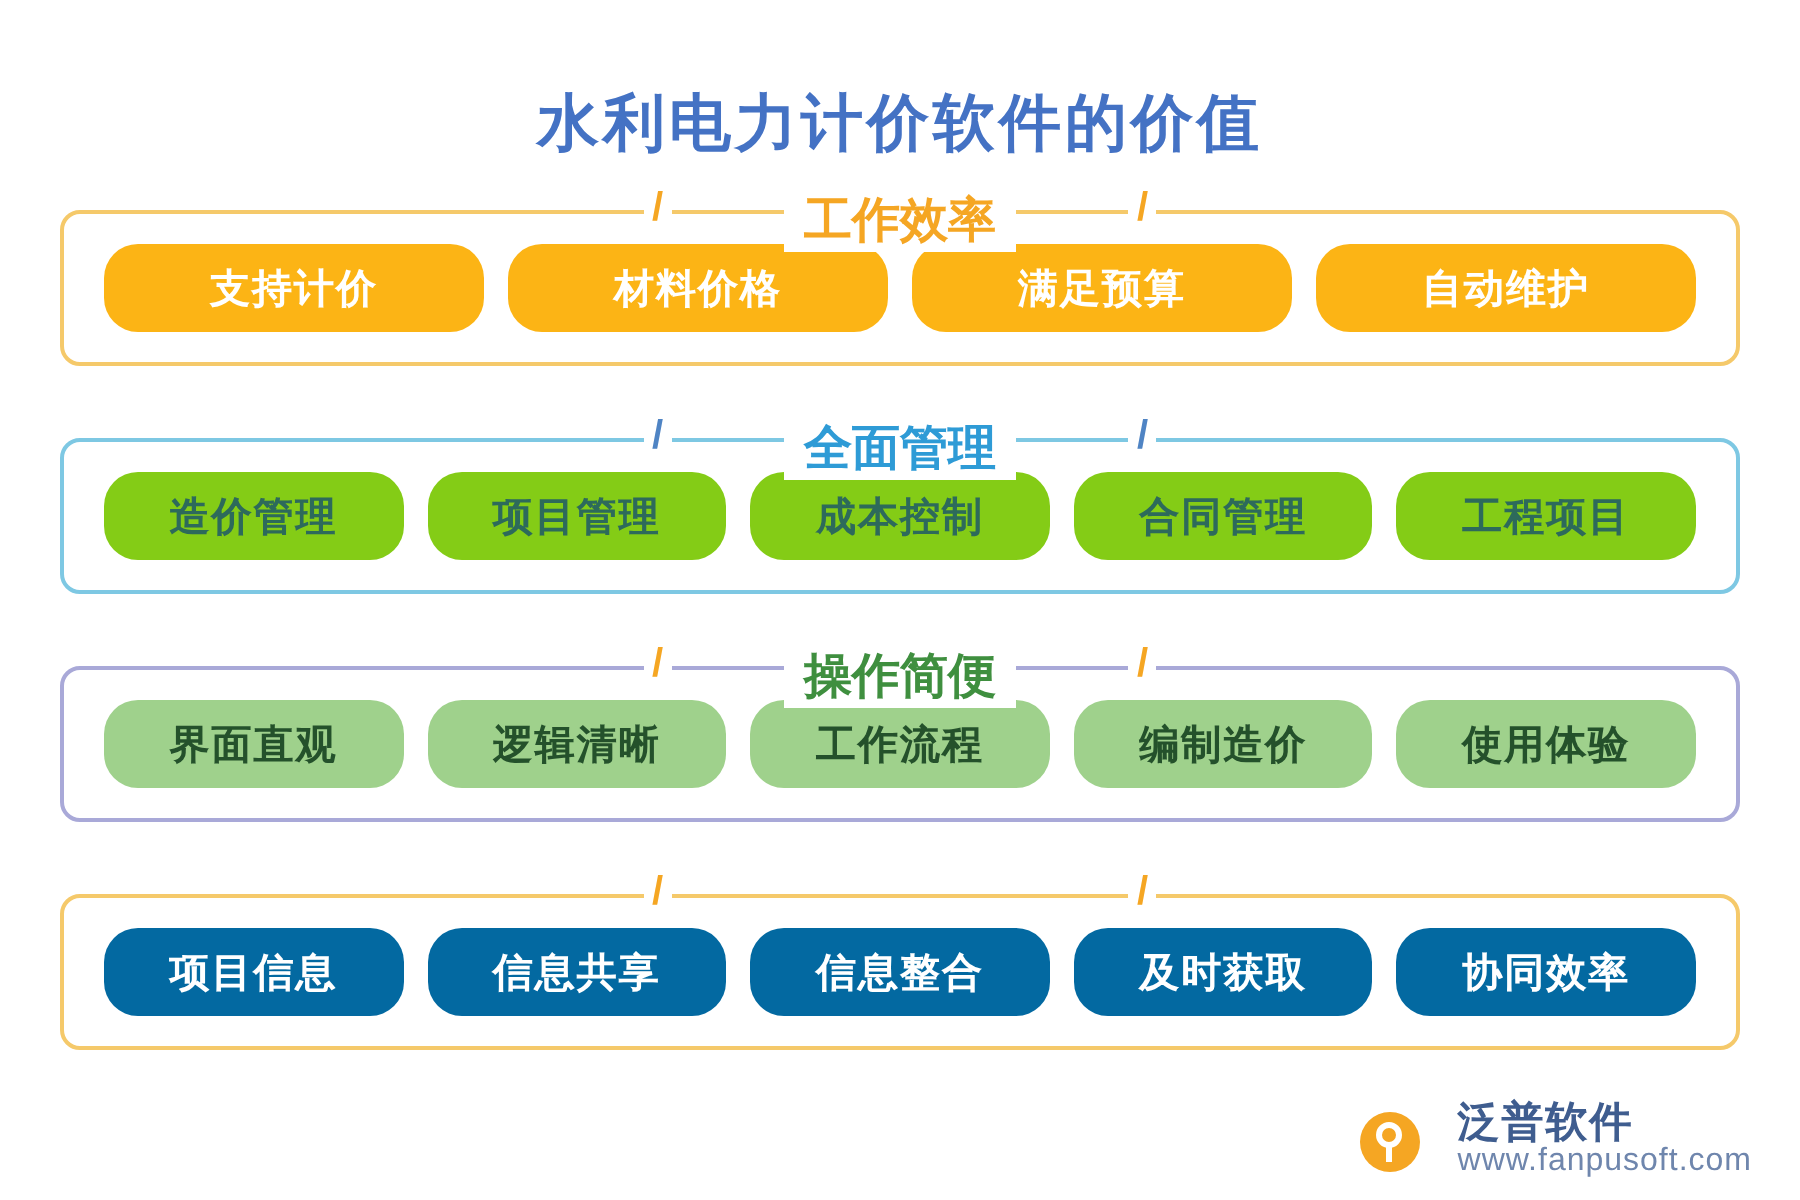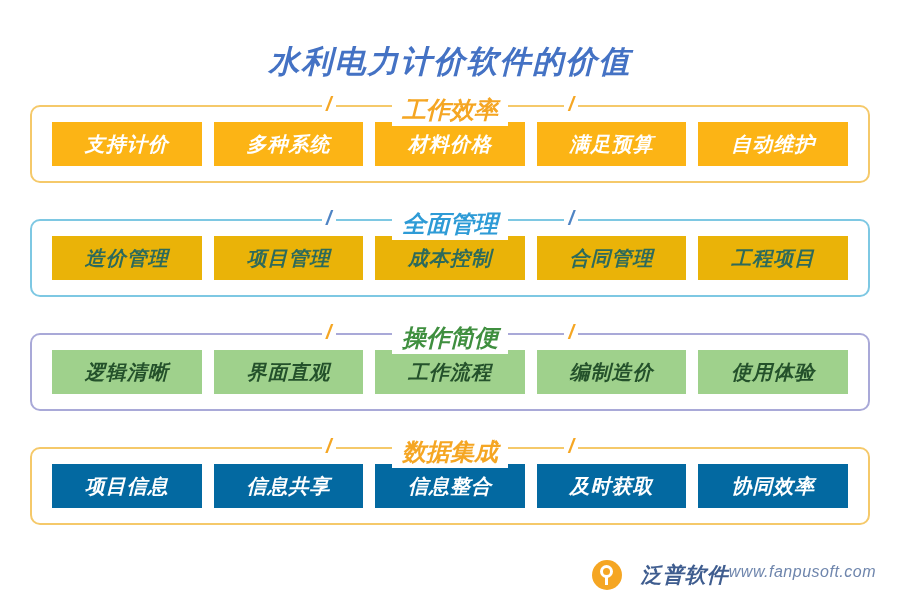--- a/index.html
+++ b/index.html
@@ -12,21 +12,20 @@
     background: #ffffff;
     font-family: "Liberation Sans", sans-serif;
     overflow: hidden;
     position: relative;
   }
   .page {
     width: 900px;
     height: 600px;
     position: relative;
     box-sizing: border-box;
-    font-style: italic;
   }
   .title {
     text-align: center;
     color: #4472c4;
     font-size: 31px;
     font-weight: bold;
     letter-spacing: 2px;
     padding-top: 45px;
     line-height: 1.1;
   }
@@ -68,41 +67,41 @@
     padding: 0 4px;
     z-index: 3;
   }
   .slash-l { left: 290px; }
   .slash-r { right: 290px; }
 
   .chip {
     flex: 1;
     margin: 0 6px;
     height: 44px;
-    border-radius: 0;
+    border-radius: 17px;
     display: flex;
     align-items: center;
     justify-content: center;
     color: #ffffff;
     font-size: 20px;
     font-weight: bold;
     letter-spacing: 1px;
     white-space: nowrap;
   }
 
   
   .s1 { border-color: #f5c96a; }
   .s1 .section-label, .s1 .slash { color: #f5a623; }
   .s1 .chip { background: #fcb415; }
 
   
   .s2 { border-color: #7ec8e3; }
   .s2 .section-label { color: #2e9bd6; }
   .s2 .slash { color: #4f84c4; }
-  .s2 .chip { background: #eab308; color: #2d6a5b; }
+  .s2 .chip { background: #84cc16; color: #2d6a5b; }
 
   
   .s3 { border-color: #a9a9d8; }
   .s3 .section-label { color: #3f8f3f; }
   .s3 .slash { color: #f5a623; }
   .s3 .chip { background: #9fd18c; color: #24512b; }
 
   
   .s4 { border-color: #f5c96a; }
   .s4 .section-label, .s4 .slash { color: #f5a623; }
@@ -139,20 +138,21 @@
     content: "";
     position: absolute;
     left: 13px;
     top: 15px;
     width: 3px;
     height: 10px;
     background: #ffffff;
   }
   .logo-text {
     display: flex;
+    flex-direction: column;
     line-height: 1.05;
     margin-left: 12px;
   }
   .logo-name {
     font-size: 21px;
     font-weight: bold;
     color: #3f5d8f;
     letter-spacing: 1px;
   }
   .logo-url {
@@ -164,21 +164,20 @@
 </head>
 <body>
 
 <div class="page">
 
   <div class="title">水利电力计价软件的价值</div>
 
   <div class="section-wrap" style="margin-top:26px;">
     <div class="section s1">
       <div class="chip">支持计价</div>
-      <div class="chip">多种系统</div>
       <div class="chip">材料价格</div>
       <div class="chip">满足预算</div>
       <div class="chip">自动维护</div>
       <div class="slash slash-l">/</div>
       <div class="slash slash-r">/</div>
       <div class="section-label">工作效率</div>
     </div>
   </div>
 
   <div class="section-wrap" style="margin-top:36px;">
@@ -189,41 +188,40 @@
       <div class="chip">合同管理</div>
       <div class="chip">工程项目</div>
       <div class="slash slash-l">/</div>
       <div class="slash slash-r">/</div>
       <div class="section-label">全面管理</div>
     </div>
   </div>
 
   <div class="section-wrap" style="margin-top:36px;">
     <div class="section s3">
+      <div class="chip">界面直观</div>
       <div class="chip">逻辑清晰</div>
-      <div class="chip">界面直观</div>
       <div class="chip">工作流程</div>
       <div class="chip">编制造价</div>
       <div class="chip">使用体验</div>
       <div class="slash slash-l">/</div>
       <div class="slash slash-r">/</div>
       <div class="section-label">操作简便</div>
     </div>
   </div>
 
   <div class="section-wrap" style="margin-top:36px;">
     <div class="section s4">
       <div class="chip">项目信息</div>
       <div class="chip">信息共享</div>
       <div class="chip">信息整合</div>
       <div class="chip">及时获取</div>
       <div class="chip">协同效率</div>
       <div class="slash slash-l">/</div>
       <div class="slash slash-r">/</div>
-      <div class="section-label">数据集成</div>
     </div>
   </div>
 
   <div class="logo">
     <div class="logo-mark"></div>
     <div class="logo-text">
       <div class="logo-name">泛普软件</div>
       <div class="logo-url">www.fanpusoft.com</div>
     </div>
   </div>

